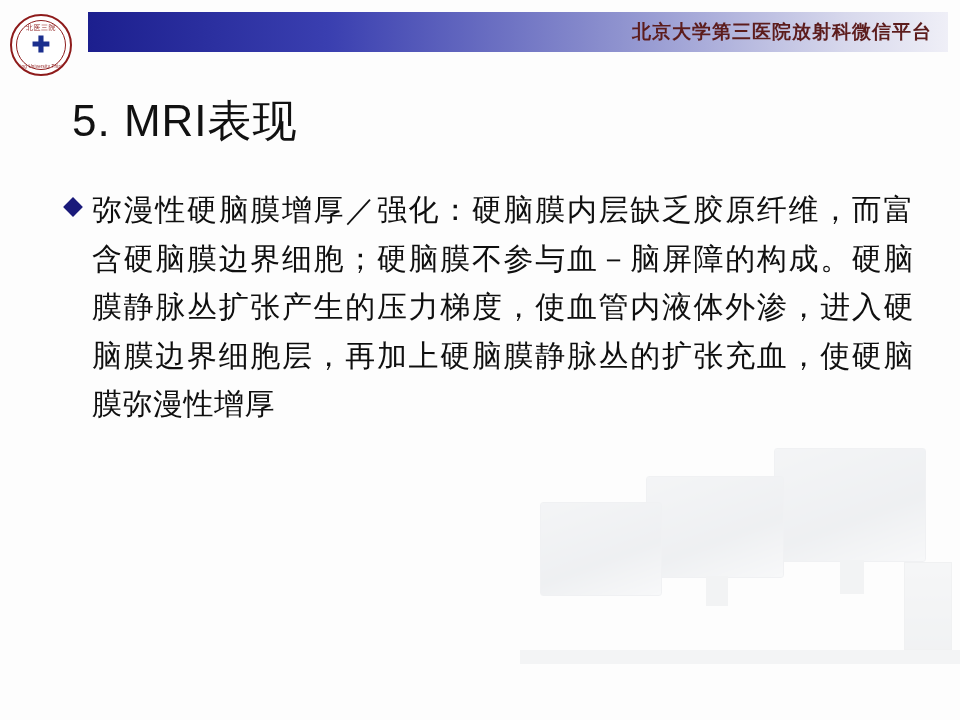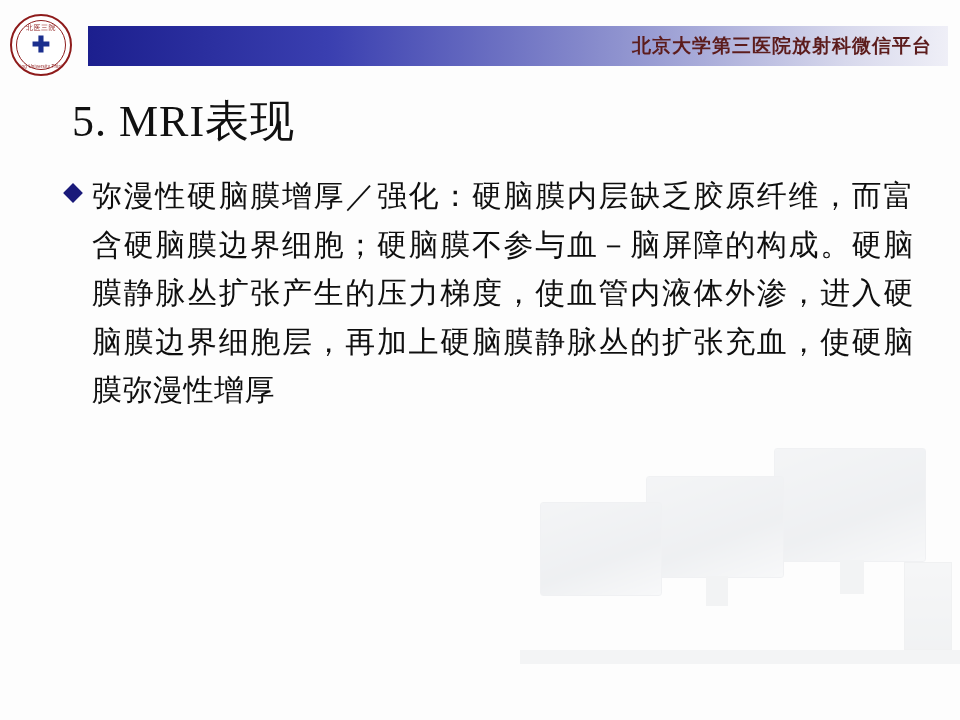--- a/index.html
+++ b/index.html
@@ -57,21 +57,21 @@
     right: 8px; bottom: 70px;
     width: 46px; height: 86px;
     background: linear-gradient(180deg,#d3d8de,#b9c0c8);
     border: 1px solid #b2b9c2;
   }
 
   
   .banner {
     position: absolute;
     left: 88px;
-    top: 26px;
+    top: 12px;
     width: 860px;
     height: 40px;
     background: linear-gradient(90deg, #1c1f8e 0%, #3a3fb0 28%, #8f93cf 62%, #d7d8ec 88%, #efeff7 100%);
     display: flex;
     align-items: center;
     justify-content: flex-end;
     box-sizing: border-box;
     padding-right: 16px;
   }
   .banner-text {
@@ -137,30 +137,30 @@
     white-space: nowrap;
   }
 
   
   .slide-title {
     position: absolute;
     left: 72px;
     top: 92px;
     font-size: 44px;
     color: #111111;
-    font-family: Liberation Serif, serif;
+    font-family: Liberation Sans, sans-serif;
     letter-spacing: 1px;
     white-space: nowrap;
   }
 
   
   .bullets {
     position: absolute;
     left: 66px;
-    top: 172px;
+    top: 186px;
     width: 848px;
   }
   .bullet {
     display: flex;
     align-items: flex-start;
     margin-bottom: 18px;
   }
   .bullet-marker {
     flex: 0 0 auto;
     width: 14px;

